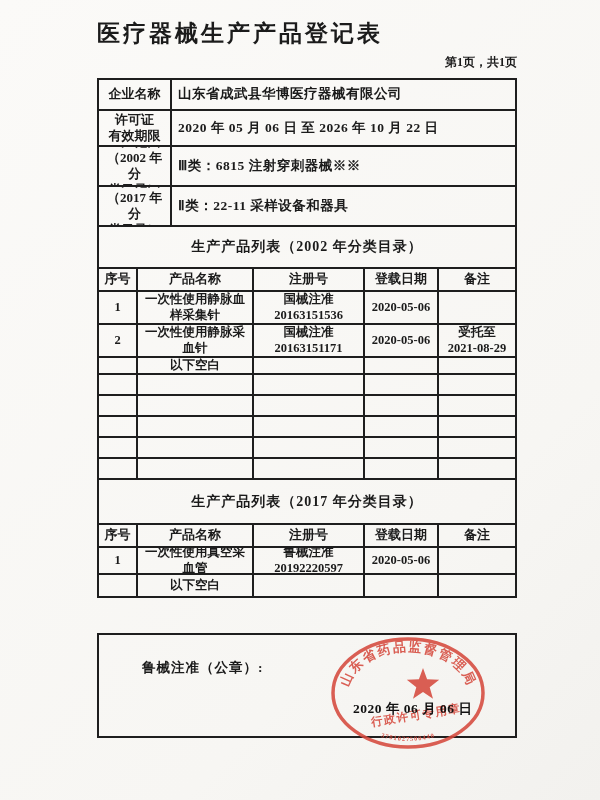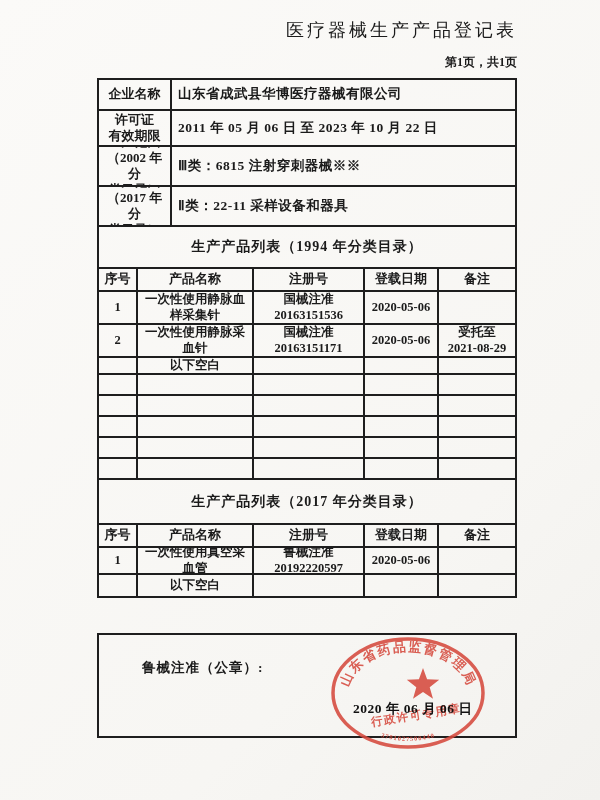--- a/index.html
+++ b/index.html
@@ -5,21 +5,21 @@
   * { margin:0; padding:0; box-sizing:border-box; }
   html,body { background:#e9e8e5; }
   .page {
     position:relative; width:600px; height:800px; margin:0 auto;
     background:linear-gradient(135deg,#fbfaf8 0%, #f7f6f3 70%, #f2f1ee 100%);
     font-family:"Liberation Serif", serif;
     color:#1b1b1b; overflow:hidden;
   }
   .title {
     position:absolute; top:18px; left:97px; width:420px;
-    text-align:right; font-size:18px; font-weight:normal; letter-spacing:3px;
+    text-align:left; font-size:23px; font-weight:bold; letter-spacing:3px;
   }
   .page-info {
     position:absolute; top:54px; left:97px; width:420px;
     text-align:right; font-size:12px; font-weight:bold;
   }
   .main-table {
     position:absolute; left:97px; top:78px; width:420px;
     border:2px solid #1e1e1e; background:transparent;
   }
   .row { display:flex; width:100%; border-top:2px solid #1e1e1e; }
@@ -63,37 +63,37 @@
 
   <div class="main-table">
 
     <div class="row" style="height:29px">
       <div class="cell label-cell">企业名称</div>
       <div class="cell value-cell">山东省成武县华博医疗器械有限公司</div>
     </div>
     <div class="row" style="height:36px">
       <div class="cell label-cell">许可证
 有效期限</div>
-      <div class="cell value-cell">2011 年 05 月 06 日  至 2023 年 10 月 22 日</div>
+      <div class="cell value-cell">2020 年 05 月 06 日  至 2026 年 10 月 22 日</div>
     </div>
     <div class="row" style="height:40px">
       <div class="cell label-cell">生产范围
 （2002 年分
 类目录）</div>
       <div class="cell value-cell">Ⅲ类：6815 注射穿刺器械※※</div>
     </div>
     <div class="row" style="height:40px">
       <div class="cell label-cell">生产范围
 （2017 年分
 类目录）</div>
       <div class="cell value-cell">Ⅱ类：22-11 采样设备和器具</div>
     </div>
 
     <div class="row" style="height:42px">
-      <div class="cell section-cell">生产产品列表（1994 年分类目录）</div>
+      <div class="cell section-cell">生产产品列表（2002 年分类目录）</div>
     </div>
     <div class="row hdr" style="height:23px">
       <div class="cell c1">序号</div>
       <div class="cell c2">产品名称</div>
       <div class="cell c3">注册号</div>
       <div class="cell c4">登载日期</div>
       <div class="cell c5">备注</div>
     </div>
     <div class="row data" style="height:33px">
       <div class="cell c1">1</div>

